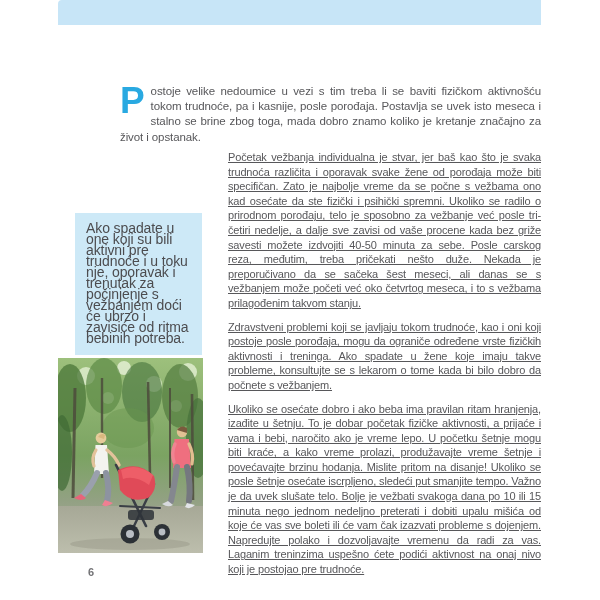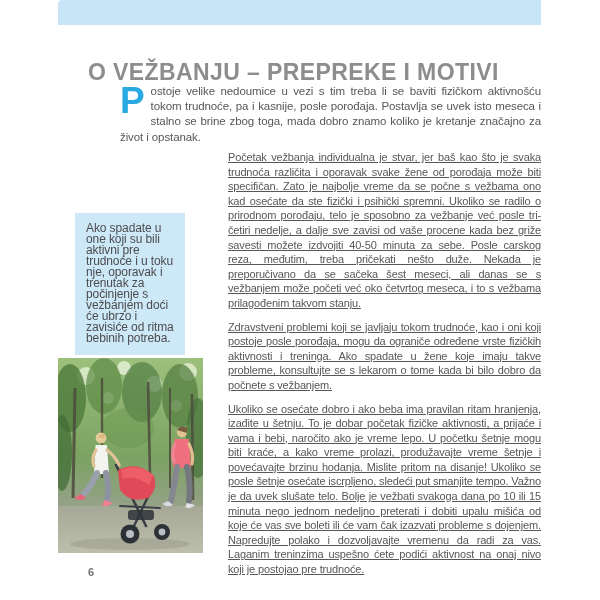--- a/index.html
+++ b/index.html
@@ -25,23 +25,23 @@
     position:absolute; left:120px; top:84px; width:421px;
     font-size:11.5px; line-height:15.2px; color:#57575a;
     text-align:justify; letter-spacing:-0.1px;
   }
   .drop-cap {
     float:left; color:#29a9e1; font-weight:bold;
     font-size:37px; line-height:29px; margin:2px 6px 0 0;
   }
 
   .note-box {
-    position:absolute; left:75px; top:213px; width:110px; box-sizing:border-box;
+    position:absolute; left:75px; top:213px; width:127px; box-sizing:border-box;
     background:#cde9f7; padding:10px 10px 11px 11px;
-    font-size:12px; line-height:11px; color:#4c4c4f; letter-spacing:-0.1px;
+    font-size:14px; line-height:11px; color:#4c4c4f; letter-spacing:-0.1px;
   }
 
   .column {
     position:absolute; left:228px; top:150px; width:313px;
     font-size:11px; line-height:14.6px; color:#57575a;
     text-align:justify; letter-spacing:-0.15px;text-decoration:underline;
   }
   .column p { margin:0 0 9px 0; }
 
   .photo {
@@ -55,21 +55,20 @@
     font-size:11px; font-weight:bold; color:#737376;
   }
 </style>
 </head>
 <body>
 
 <div class="page">
 
   <div class="top-band"></div>
 
-  <h1 class="title">O VEŽBANJU – PREPREKE I MOTIVI</h1>
 
   <div class="intro">
     <span class="drop-cap">P</span><span>ostoje velike nedoumice u vezi s tim treba li se baviti fizičkom aktivnošću tokom trudnoće, pa i kasnije, posle porođaja. Postavlja se uvek isto meseca i stalno se brine zbog toga, mada dobro znamo koliko je kretanje značajno za život i opstanak.</span>
   </div>
 
   <div class="note-box">
     <span>Ako spadate u one koji su bili aktivni pre trudnoće i u toku nje, oporavak i trenutak za počinjenje s vežbanjem doći će ubrzo i zavisiće od ritma bebinih potreba.</span>
   </div>
 
   <div class="column">

